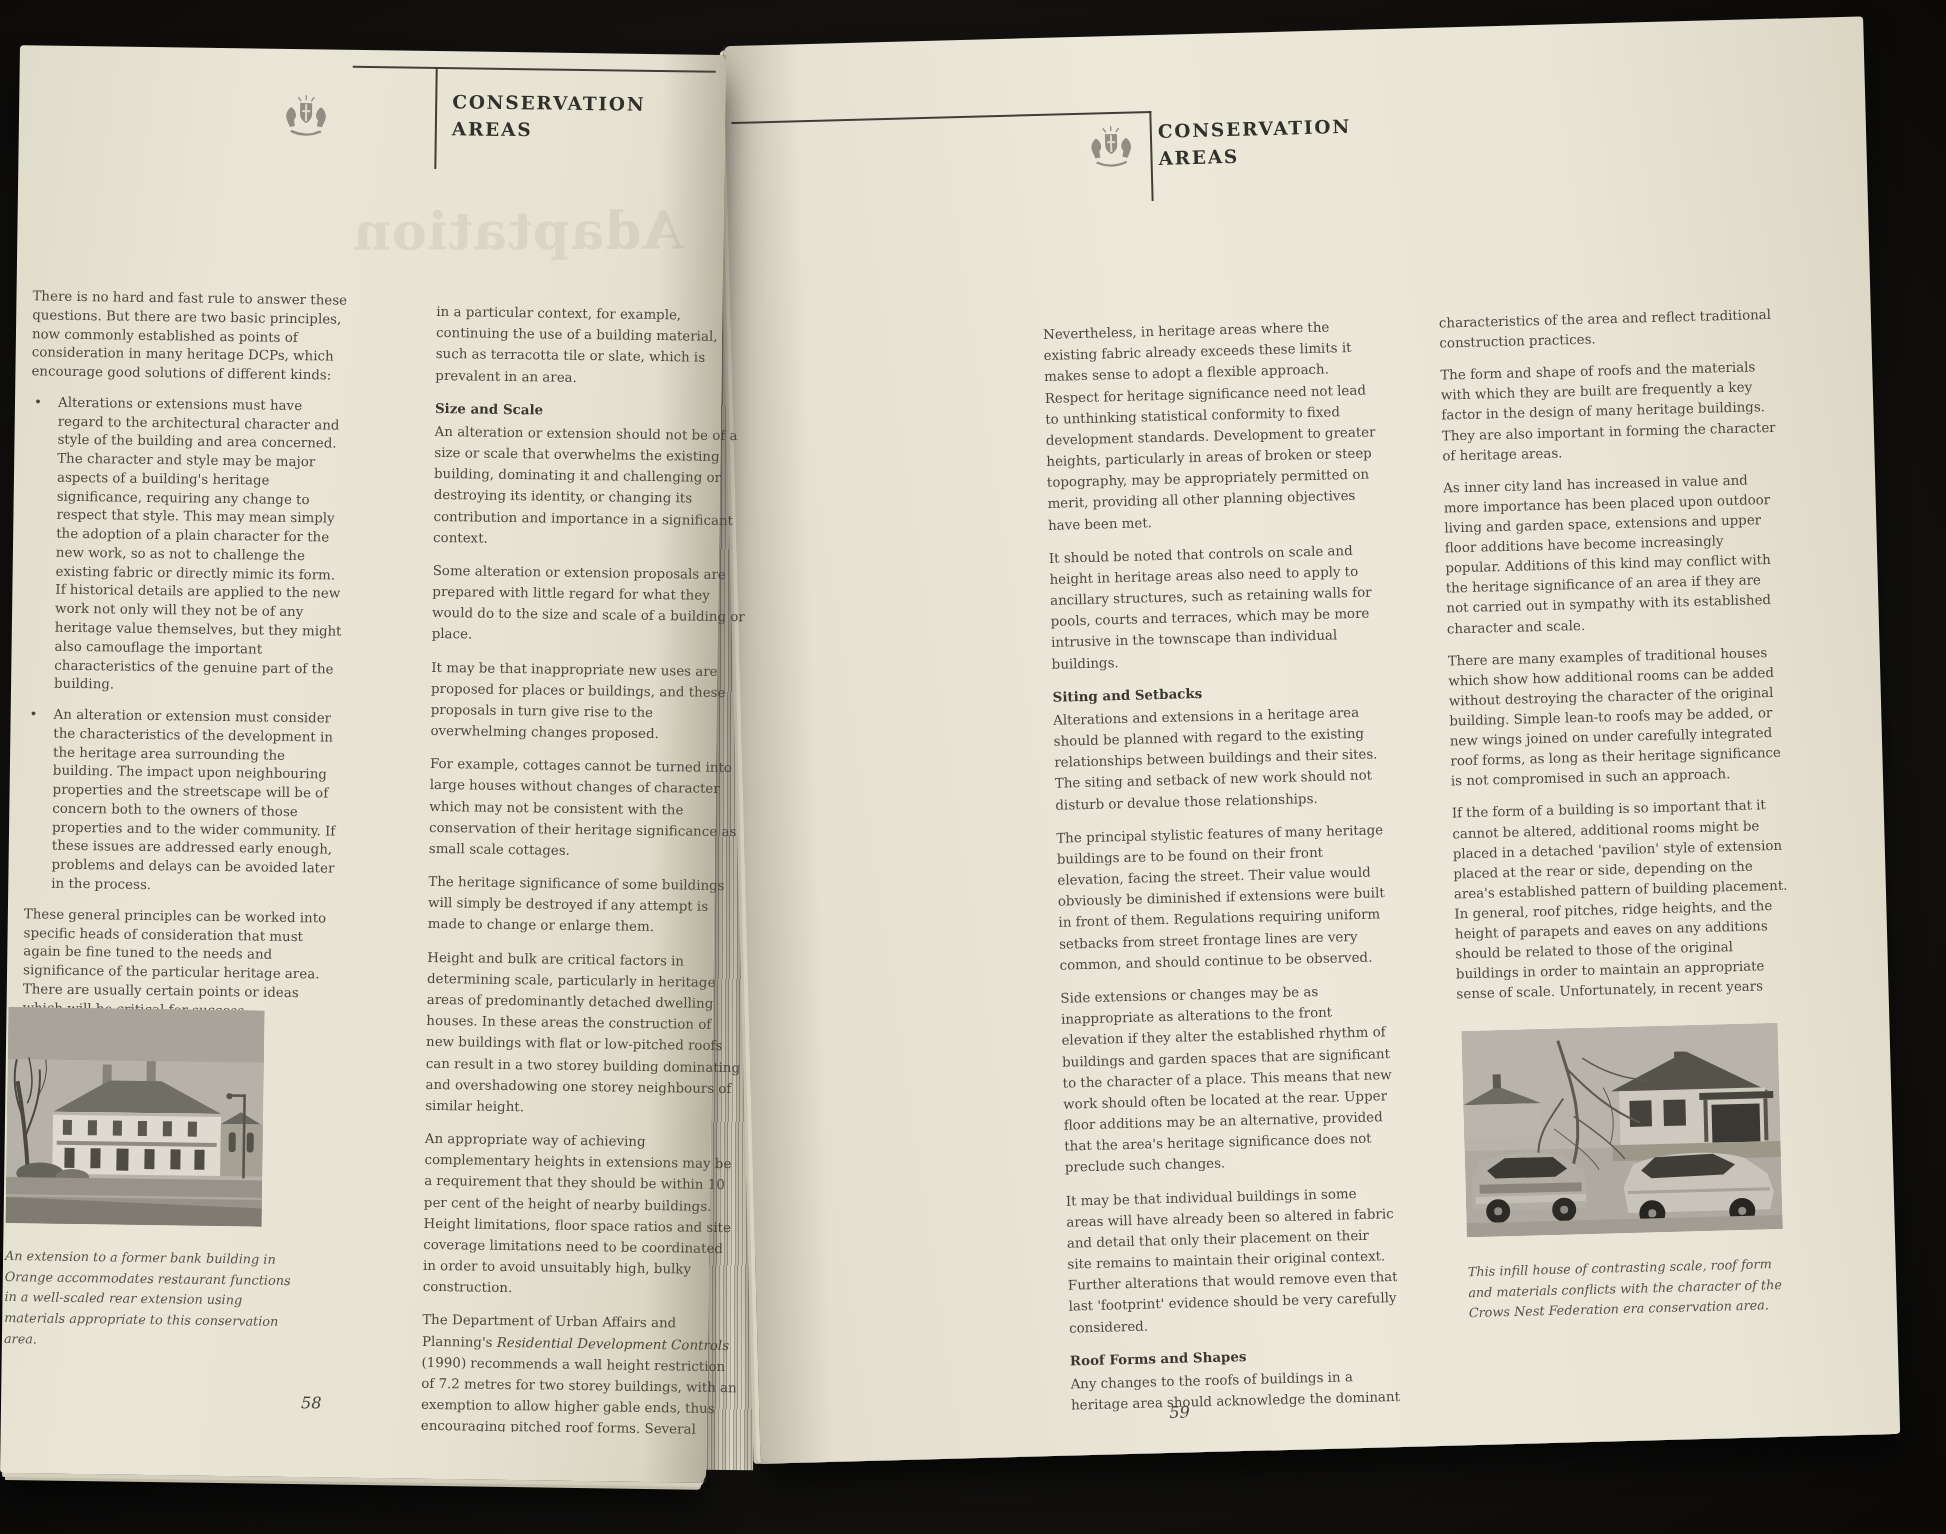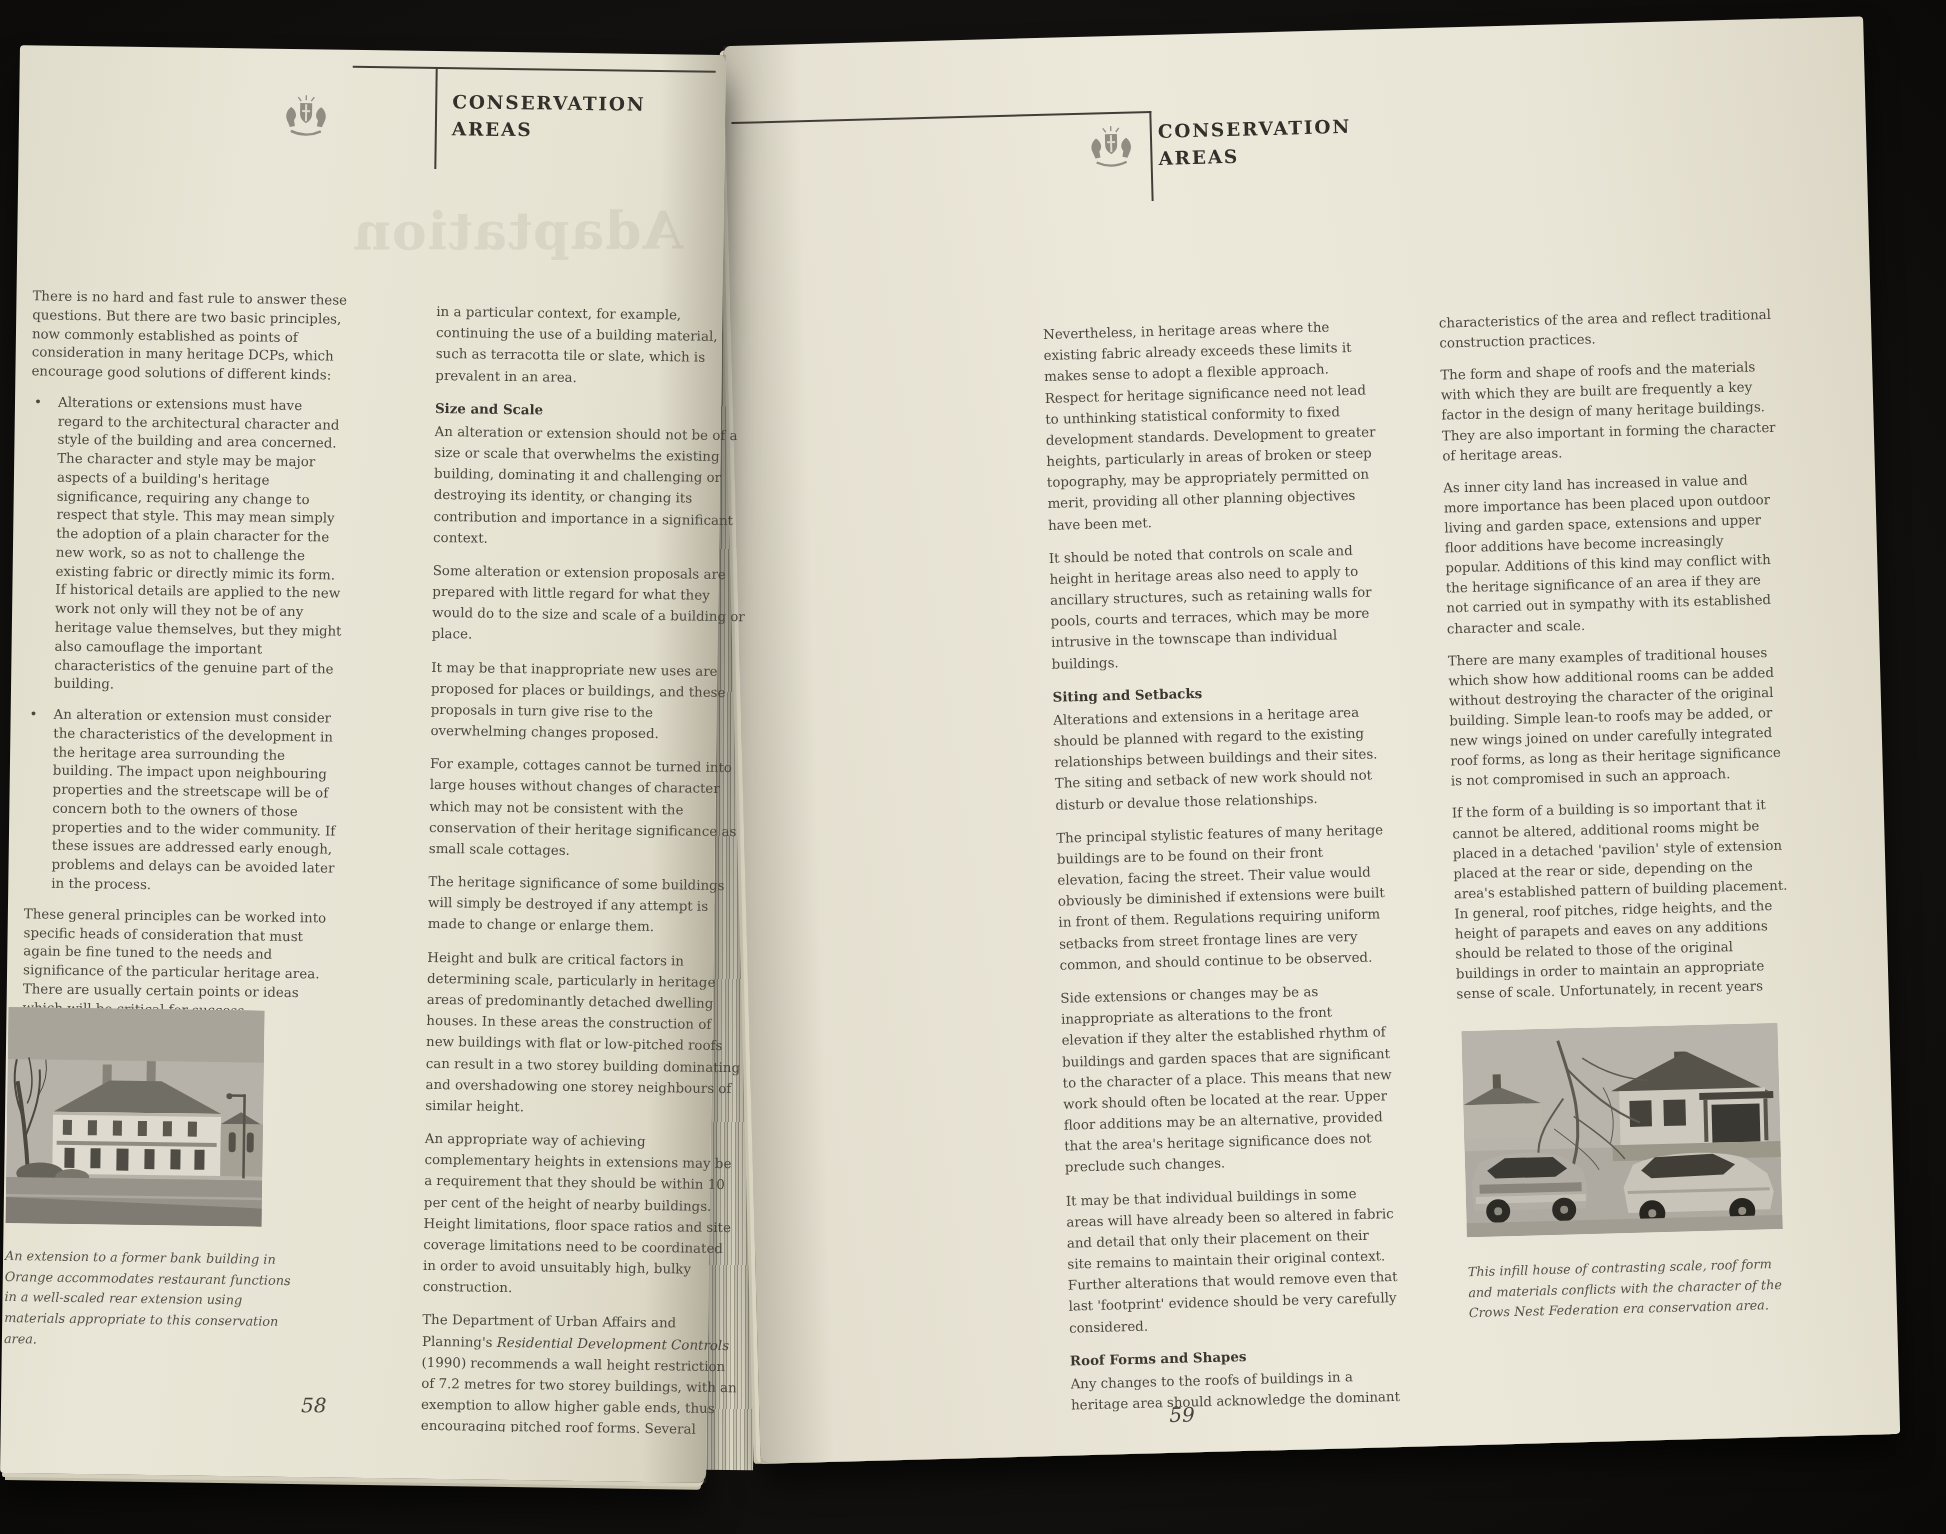--- a/index.html
+++ b/index.html
@@ -41,21 +41,21 @@
   .col{position:absolute;color:#4a473f;font-size:13.4px;text-align:left;overflow:hidden;}
   .col p{margin:0 0 12px 0;}
   .lh-tight{line-height:1.40;}
   .lh-mid{line-height:1.50;}
   .lh-air{line-height:1.58;}
   .subhead{font-weight:bold;color:#393730;margin:2px 0 2px 0;font-size:13.4px;}
   .bullet-item{display:flex;margin:0 0 12px 0;}
   .bullet-mark{flex:0 0 24px;padding-left:3px;color:#4a473f;}
   .bullet-text{flex:1;}
   .caption{position:absolute;font-style:italic;font-size:12.8px;line-height:1.62;color:#55524a;}
-  .pagenum{position:absolute;font-style:italic;font-size:20px;color:#45433c;}
+  .pagenum{position:absolute;font-style:italic;font-size:16px;color:#45433c;}
   .photo{position:absolute;display:block;}
   .ghost{
     position:absolute;left:332px;top:148px;width:336px;text-align:center;
     font-size:52px;font-weight:bold;color:rgba(104,98,80,0.11);
     transform:scaleX(-1) rotate(1deg);letter-spacing:1px;pointer-events:none;
   }
   .ital{font-style:italic;}
 </style>
 </head>
 <body>

